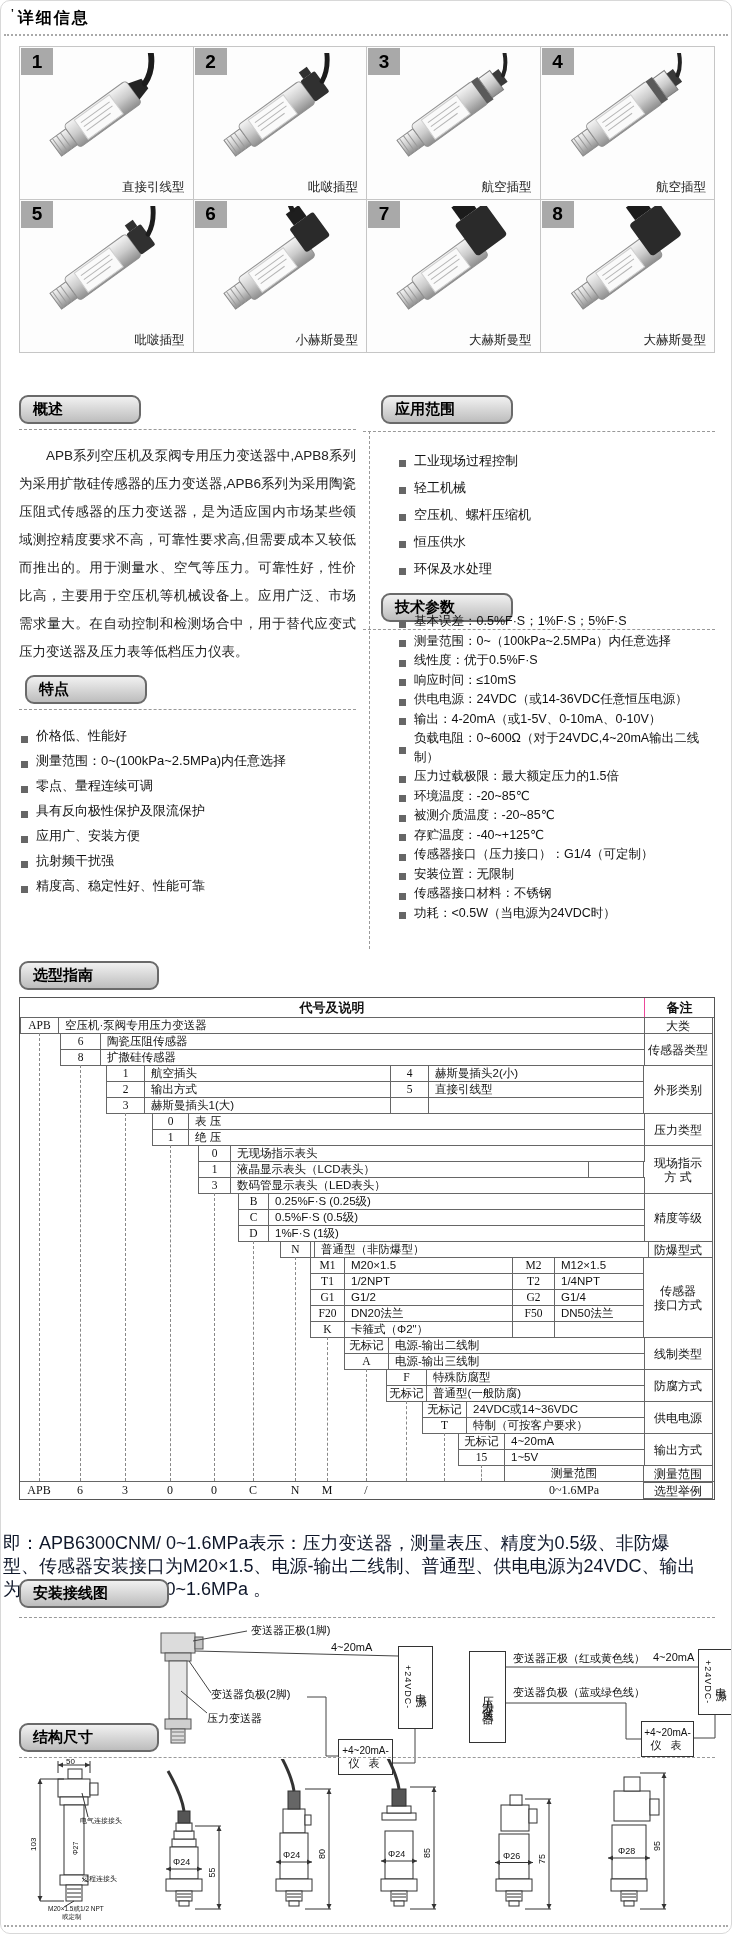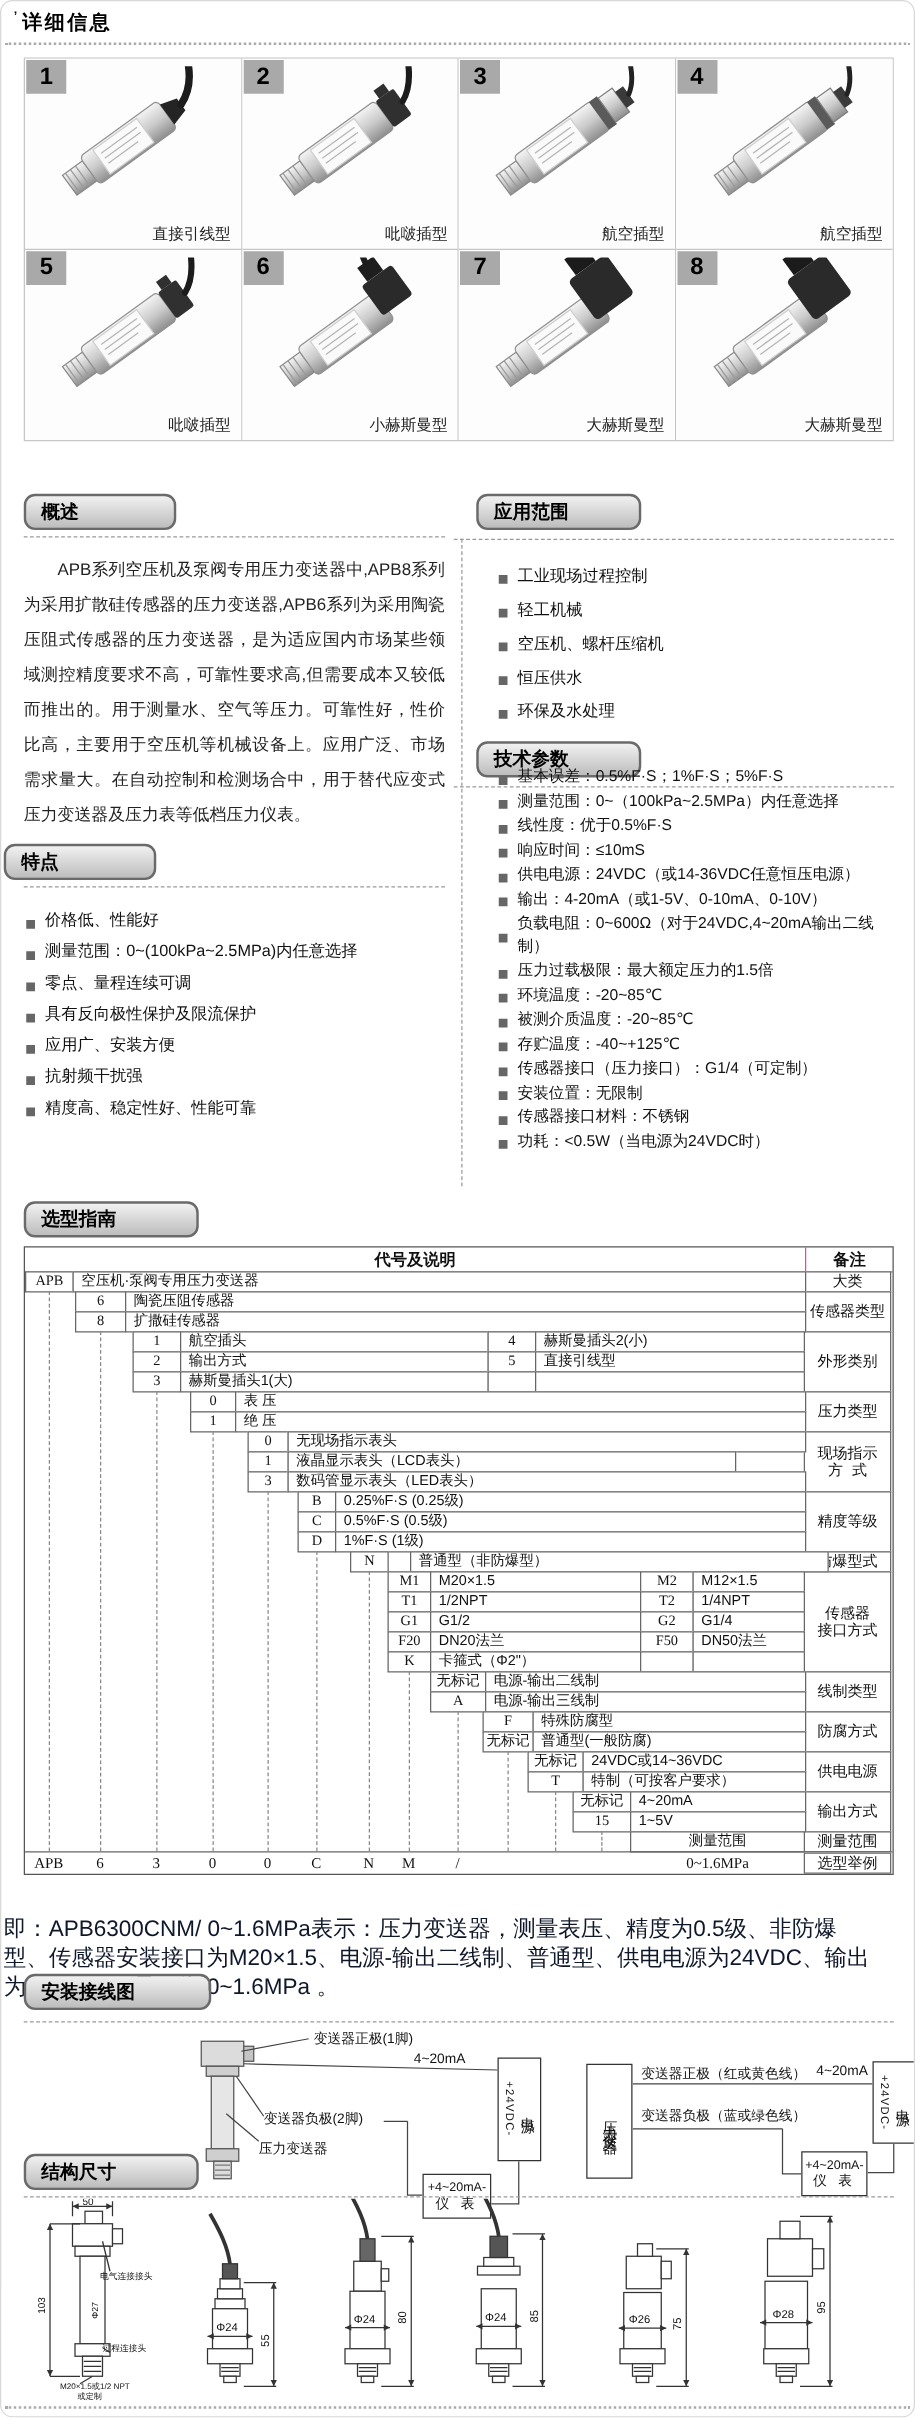--- a/index.html
+++ b/index.html
@@ -36,21 +36,21 @@
   .sel-head{display:flex;height:20px;}
   .sh-l{width:624px;box-sizing:border-box;border-bottom:1px solid #666;text-align:center;font-weight:bold;font-size:13px;line-height:19px;}
   .sh-r{width:70px;box-sizing:border-box;border-bottom:1px solid #666;border-left:1px solid #ec4899;text-align:center;font-weight:bold;font-size:13px;line-height:19px;}
   #sel-body{position:relative;}
   .sel-group{display:flex;margin-top:-1px;}
   .sel-rows{width:624px;position:relative;}
   .sel-row{position:relative;height:17px;}
   .sel-row + .sel-row{margin-top:-1px;}
   .sc{position:absolute;top:0;height:17px;box-sizing:border-box;border:1px solid #666;font-size:11.5px;line-height:15px;text-align:center;overflow:hidden;white-space:nowrap;background:#fff;font-family:"Liberation Serif","DejaVu Serif",serif;}
   .sd{text-align:left;padding-left:6px;font-family:"Liberation Sans","DejaVu Sans",sans-serif;font-size:11.5px;}
-  .sel-remark{width:70px;box-sizing:border-box;border:1px solid #666;margin-left:-1px;display:flex;align-items:center;justify-content:center;text-align:center;font-size:12px;white-space:pre-line;line-height:14px;background:#fff;font-family:Liberation Mono, monospace;}
+  .sel-remark{width:70px;box-sizing:border-box;border:1px solid #666;margin-left:-1px;display:flex;align-items:center;justify-content:center;text-align:center;font-size:12px;white-space:pre-line;line-height:14px;background:#fff;}
   .leader{position:absolute;width:0;border-left:1px dashed #888;}
   .sel-ex{position:relative;display:flex;height:17px;border-top:1px solid #666;margin-top:-1px;}
   .sel-ex-l{position:relative;width:624px;}
   .sel-ex-l span{position:absolute;top:0;font-size:12px;line-height:16px;text-align:center;font-family:"Liberation Serif","DejaVu Serif",serif;}
   #sel-note{position:absolute;left:2px;top:1531px;width:702px;font-size:18px;line-height:23px;color:#0f172a;}
   
   #wiring{position:absolute;left:0;top:1620px;width:732px;height:160px;}
   .wlbl{position:absolute;font-size:11px;white-space:nowrap;color:#111;}
   .wbox{position:absolute;border:1px solid #333;box-sizing:border-box;background:#fff;display:flex;align-items:center;justify-content:center;}
   .vt-lat{writing-mode:vertical-rl;text-orientation:mixed;font-size:9px;letter-spacing:1px;}
@@ -286,21 +286,21 @@
           </g>
         </svg>
         <div class="plabel">大赫斯曼型</div>
       </div>
     </div>
 
   <div class="pill" id="pill-overview" style="left:18px;top:394px;width:122px">概述</div>
   <div class="dash" style="left:18px;top:428px;width:337px"></div>
   <div id="ov-text">APB系列空压机及泵阀专用压力变送器中,APB8系列为采用扩散硅传感器的压力变送器,APB6系列为采用陶瓷压阻式传感器的压力变送器，是为适应国内市场某些领域测控精度要求不高，可靠性要求高,但需要成本又较低而推出的。用于测量水、空气等压力。可靠性好，性价比高，主要用于空压机等机械设备上。应用广泛、市场需求量大。在自动控制和检测场合中，用于替代应变式压力变送器及压力表等低档压力仪表。</div>
 
-  <div class="pill" id="pill-features" style="left:2px;top:674px;width:122px">特点</div>
+  <div class="pill" id="pill-features" style="left:24px;top:674px;width:122px">特点</div>
   <div class="dash" style="left:18px;top:708px;width:337px"></div>
   <ul class="blist" id="ft-list">
       <li>
         <span class="sq"></span>
         <span>价格低、性能好</span>
       </li>
       <li>
         <span class="sq"></span>
         <span>测量范围：0~(100kPa~2.5MPa)内任意选择</span>
       </li>
@@ -514,21 +514,21 @@
               <div class="sc" style="left:218px;width:31px">D</div>
               <div class="sc sd" style="left:248px;width:377px">1%F·S (1级)</div>
             </div>
           </div>
           <div class="sel-remark">精度等级</div>
         </div>
         <div class="sel-group">
           <div class="sel-rows">
             <div class="sel-row">
               <div class="sc" style="left:260px;width:31px">N</div>
-              <div class="sc sd" style="left:308px;width:335px">普通型（非防爆型）</div>
+              <div class="sc sd" style="left:294px;width:335px">普通型（非防爆型）</div>
             </div>
           </div>
           <div class="sel-remark">防爆型式</div>
         </div>
         <div class="sel-group">
           <div class="sel-rows">
             <div class="sel-row">
               <div class="sc" style="left:290px;width:35px">M1</div>
               <div class="sc sd" style="left:324px;width:169px">M20×1.5</div>
               <div class="sc" style="left:492px;width:43px">M2</div>

